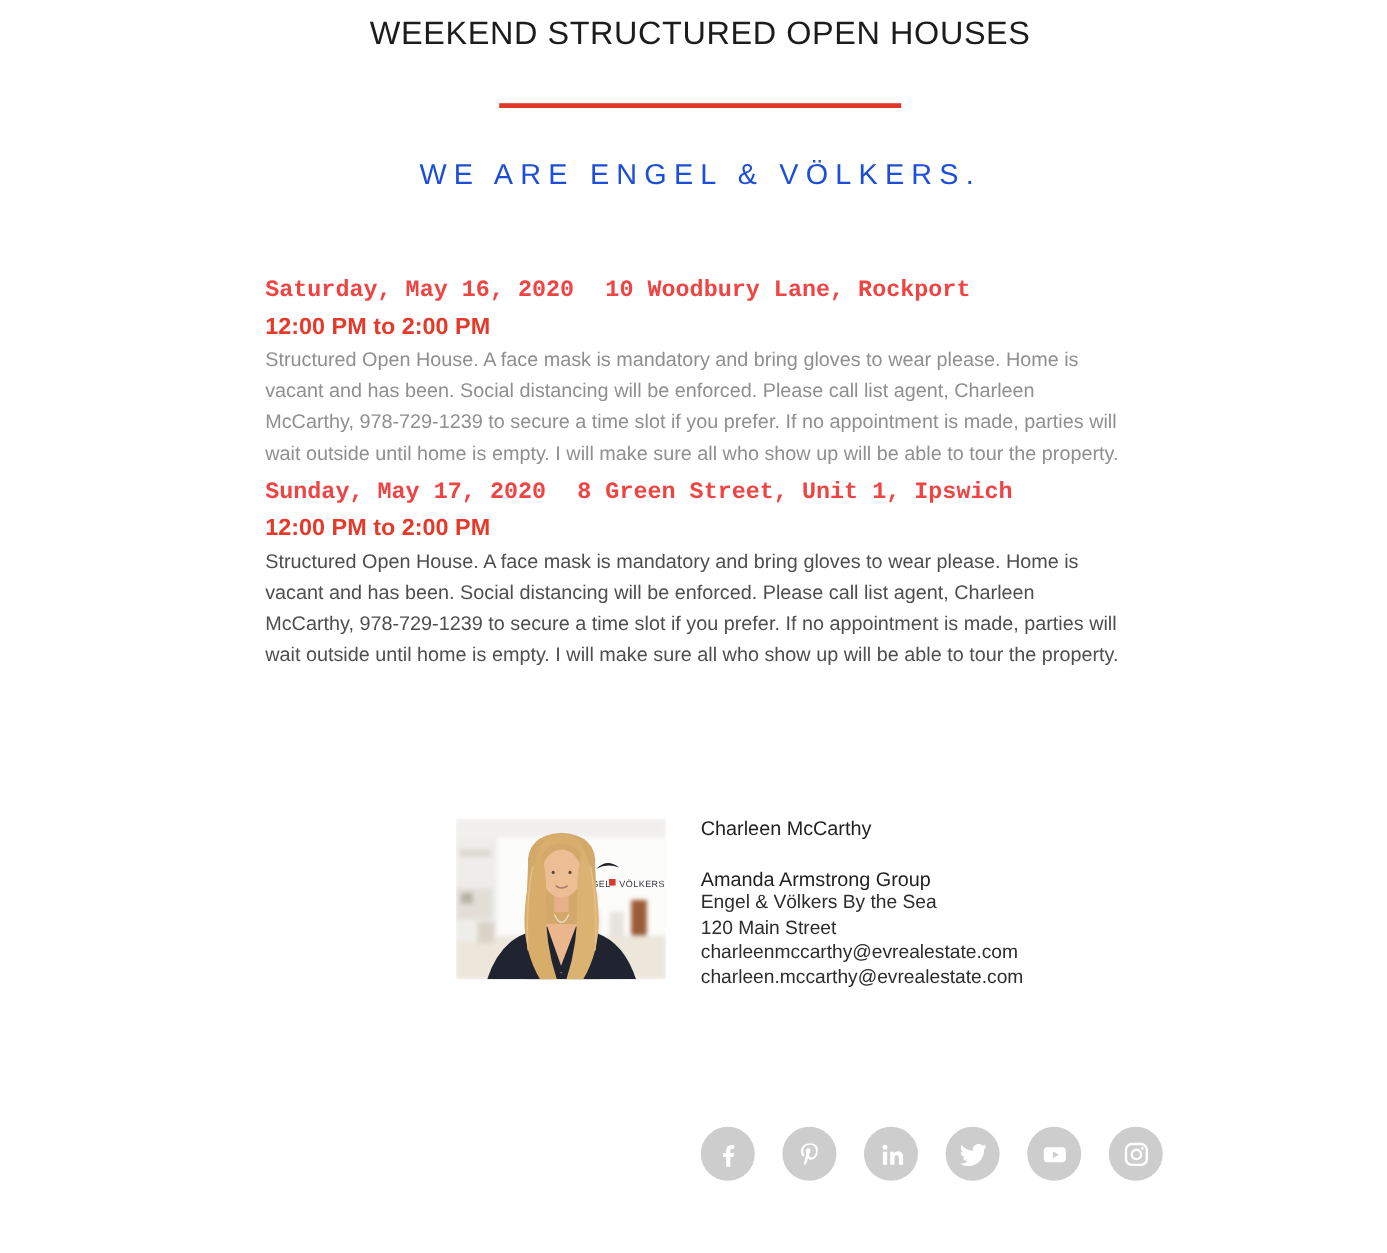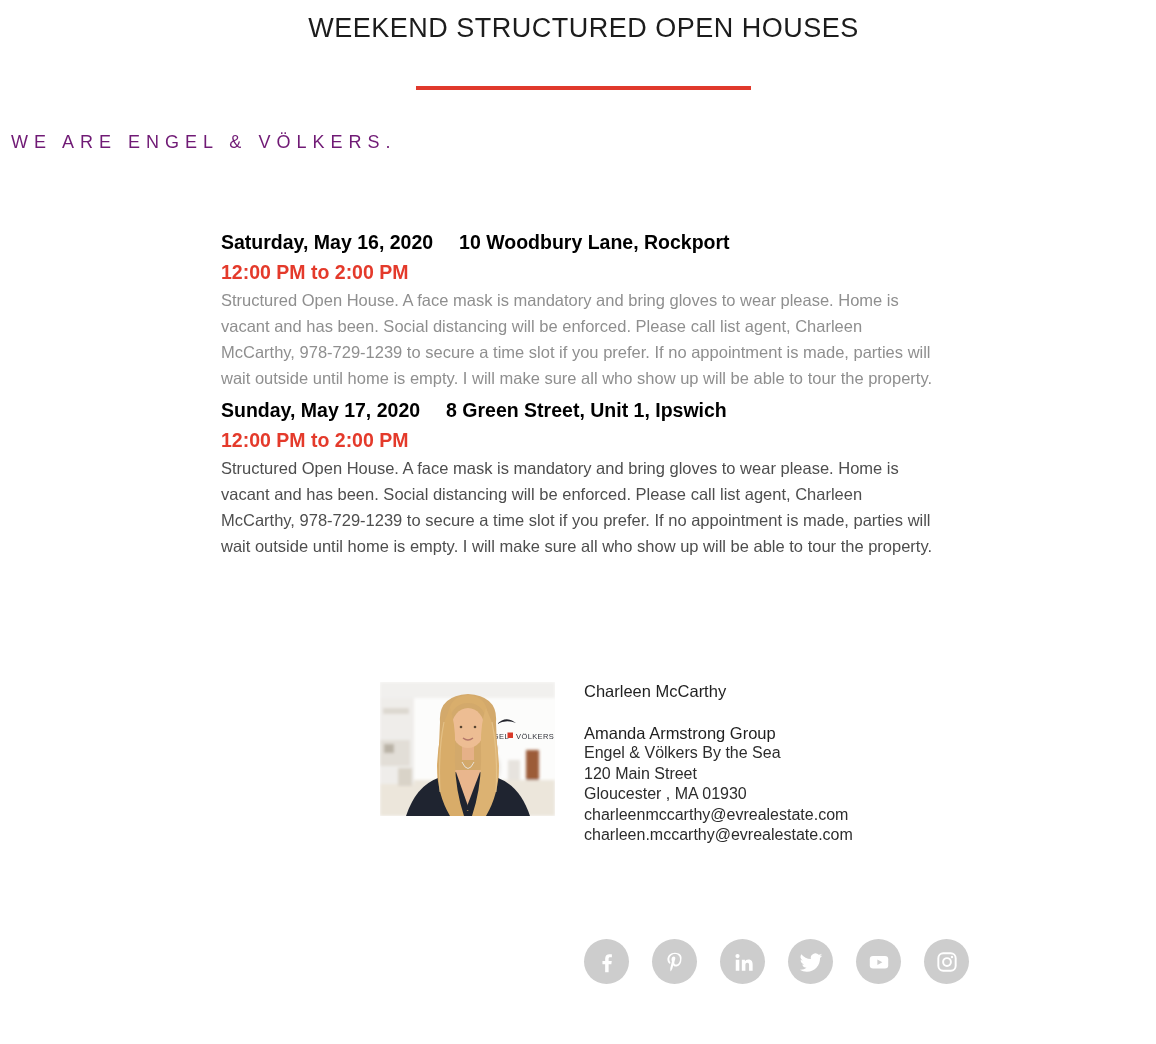--- a/index.html
+++ b/index.html
@@ -6,25 +6,25 @@
   .canvas{
     position:relative;width:1040px;height:1044px;background:#ffffff;overflow:hidden;
     font-family:"Liberation Sans","DejaVu Sans",sans-serif;
   }
   .page-title{
     position:absolute;top:13px;left:11px;width:1145px;margin:0;
     text-align:center;font-size:27px;font-weight:400;letter-spacing:.5px;color:#1c1c1c;
   }
   .divider{position:absolute;top:86px;left:416px;width:335px;height:4px;background:#e0392c;}
   .tagline{
-    position:absolute;top:132px;left:11px;width:1145px;text-align:left;
-    font-size:18px;letter-spacing:6px;color:#701a75;
+    position:absolute;top:132px;left:11px;width:1145px;text-align:center;
+    font-size:24px;letter-spacing:6px;color:#1d4ed8;
   }
   .listings{position:absolute;left:221px;top:227px;width:716px;}
-  .listing-head{margin:0;font-size:19.5px;line-height:30px;font-weight:bold;color:#000000;}
+  .listing-head{margin:0;font-size:19.5px;line-height:30px;font-weight:bold;color:#ef4444;font-family:Liberation Mono, monospace;}
   .listing-head .addr{margin-left:26px;}
   .listing-time{margin:0;font-size:19.5px;line-height:30px;font-weight:bold;color:#e43a2b;}
   .listing-desc{margin:0 0 4px 0;font-size:16.5px;line-height:26px;}
   .listing-desc.light{color:#8f8f8f;}
   .listing-desc.dark{color:#4e4e4e;}
   .agent-photo{position:absolute;left:380px;top:682px;width:175px;height:134px;}
   .agent-info{position:absolute;left:584px;top:681px;font-size:16px;line-height:20.5px;color:#2c2c2c;}
   .agent-info .bold{font-weight:normal;font-size:16.5px;color:#1f1f1f;}
   .agent-info .spacer{height:21px;}
   .social{position:absolute;left:584px;top:939px;display:flex;gap:23px;}
@@ -101,21 +101,20 @@
       <path d="M112 40 Q118 70 116 110" stroke="#e6c68e" stroke-width="1.2" fill="none" opacity="0.8"></path>
     </svg>
   </div>
 
   <div class="agent-info">
     <div class="bold">Charleen McCarthy</div>
     <div class="spacer"></div>
     <div class="bold">Amanda Armstrong Group</div>
     <div>Engel &amp; Völkers By the Sea</div>
     <div>120 Main Street</div>
-    <div>Gloucester , MA 01930</div>
     <div>charleenmccarthy@evrealestate.com</div>
     <div>charleen.mccarthy@evrealestate.com</div>
   </div>
 
   <div class="social">
     <a href="#">
       <span class="circle">
         <svg width="26" height="26" viewBox="0 0 24 24">
             <path fill="#fff" d="M13.5 21.5V14h2.5l.4-3h-2.9V9.1c0-.87.24-1.46 1.49-1.46h1.51V5c-.26-.04-1.2-.11-2.3-.11-2.3 0-3.9 1.4-3.9 4V11H7.8v3h2.5v7.5h3.2z"></path>
           </svg>

